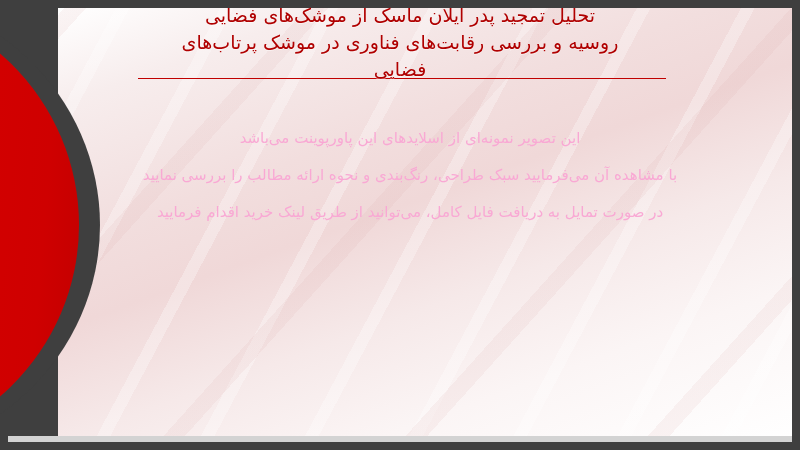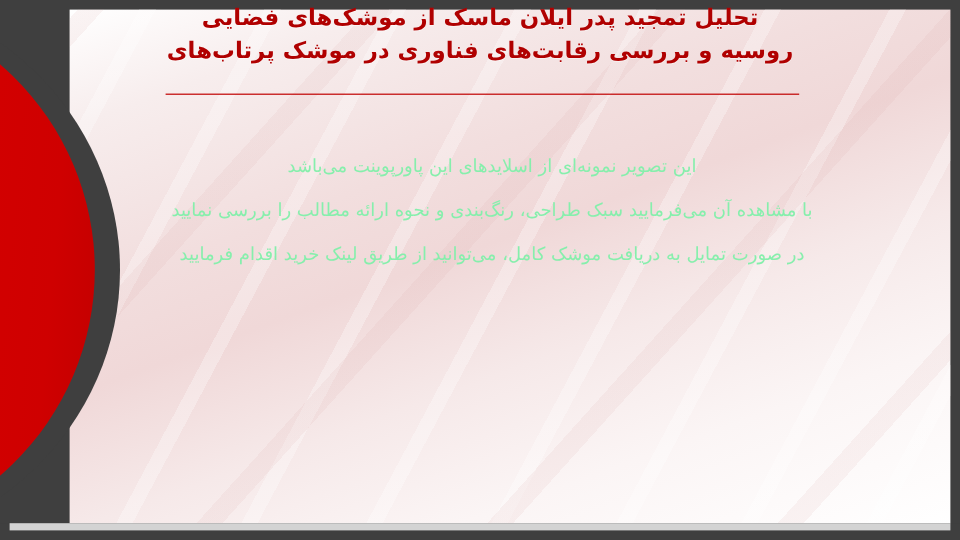--- a/index.html
+++ b/index.html
@@ -85,21 +85,21 @@
     left:0;right:0;bottom:0;height:6px;
     background:linear-gradient(#dcdcdc,#c9c9c9);
   }
 
   
   .title-block{
     position:absolute;
     left:60px;right:60px;top:2px;
     text-align:center;
     color:#b00000;
-    font-weight:bold;
+    font-weight:normal;
     font-size:19px;
     line-height:27px;
     letter-spacing:0;
     text-shadow:0 1px 0 rgba(255,255,255,.45);
     direction:rtl;
     z-index:5;
   }
   .title-line{white-space:nowrap;}
   .title-line.l3{white-space:normal;}
 
@@ -110,21 +110,21 @@
     border-top:1.6px solid #c00000;
     z-index:4;
   }
 
   
   .body-block{
     position:absolute;
     left:90px;right:70px;top:120px;
     direction:rtl;
     text-align:center;
-    color:#86efac;
+    color:#f9a8d4;
     font-size:15px;
     line-height:37px;
     z-index:5;
   }
   .body-line{white-space:nowrap;}
 
   
   .footer-bar{
     position:absolute;left:0;right:0;bottom:0;height:14px;
     background:#3f3f3f;
@@ -144,26 +144,27 @@
   <div class="panel">
     <div class="bottom-strip"></div>
   </div>
 
   <div class="lens-shadow"></div>
   <div class="lens-red"></div>
 
   <div class="title-block">
     <div class="title-line l1">تحلیل تمجید پدر ایلان ماسک از موشک‌های فضایی</div>
     <div class="title-line l2">روسیه و بررسی رقابت‌های فناوری در موشک پرتاب‌های</div>
+    <div class="title-line l3">فضایی</div>
   </div>
 
   <div class="title-rule"></div>
 
   <div class="body-block">
     <div class="body-line">این تصویر نمونه‌ای از اسلایدهای این پاورپوینت می‌باشد</div>
     <div class="body-line">با مشاهده آن می‌فرمایید سبک طراحی، رنگ‌بندی و نحوه ارائه مطالب را بررسی نمایید</div>
-    <div class="body-line">در صورت تمایل به دریافت موشک کامل، می‌توانید از طریق لینک خرید اقدام فرمایید</div>
+    <div class="body-line">در صورت تمایل به دریافت فایل کامل، می‌توانید از طریق لینک خرید اقدام فرمایید</div>
   </div>
 
   <div class="footer-bar"></div>
   <div class="footer-inner"></div>
 
 </div>
 
 </body></html>

